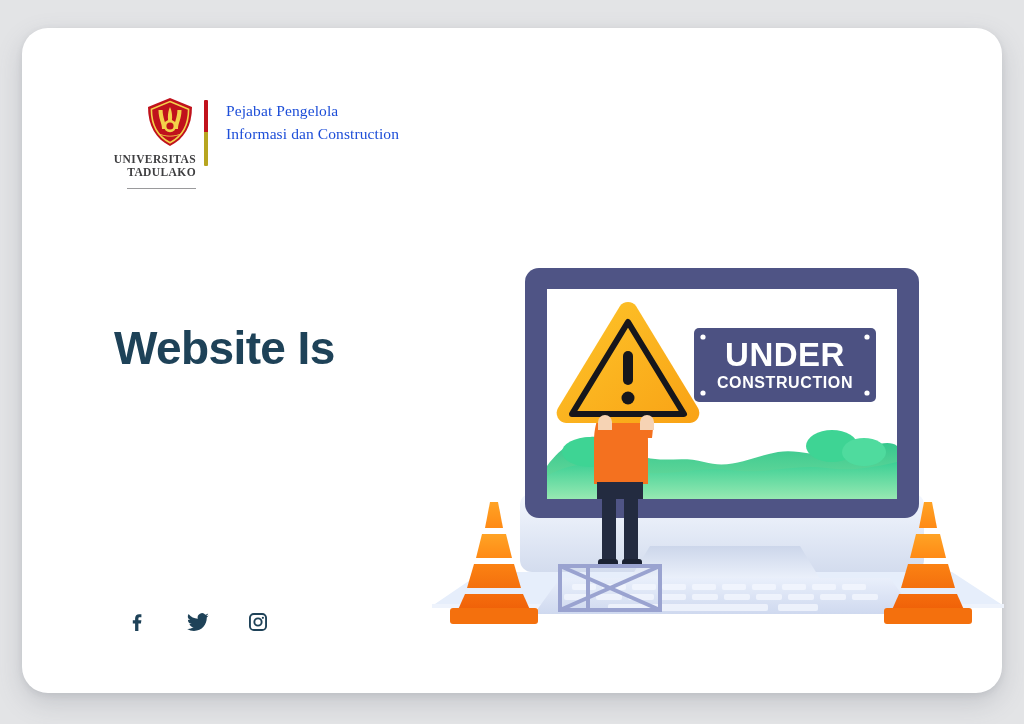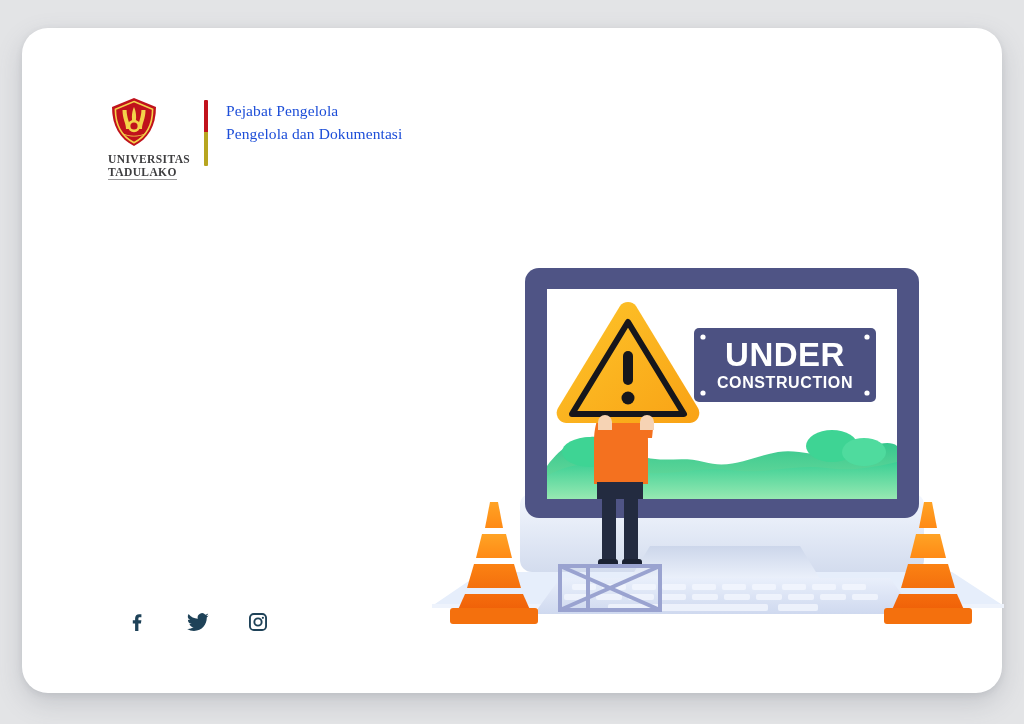--- a/index.html
+++ b/index.html
@@ -13,28 +13,28 @@
 
   
   .card{
     position:absolute;left:22px;top:28px;width:980px;height:665px;
     background:#ffffff;border-radius:26px;
     box-shadow:0 10px 26px rgba(90,95,110,.22), 0 2px 6px rgba(90,95,110,.12);
   }
 
   
   .brand{position:absolute;left:86px;top:68px;display:flex;align-items:flex-start;}
-  .crest{width:88px;display:flex;flex-direction:column;align-items:flex-start;}
+  .crest{width:88px;display:flex;flex-direction:column;align-items:flex-end;}
   .crest-mark{width:52px;height:54px;}
   .crest-line1,.crest-line2{
     font-family:"Liberation Serif", serif;font-weight:700;
     color:#3e3e40;letter-spacing:.4px;line-height:1.1;
   }
   .crest-line1{font-size:11.5px;margin-top:3px;}
-  .crest-line2{font-size:11.5px;border-bottom:1.4px solid #9a9a9c;padding-bottom:1px;}
+  .crest-line2{font-size:11.5px;border-bottom:1.4px solid #9a9a9c;padding-bottom:10px;}
   .divider{
     width:4px;height:66px;margin:4px 18px 0 8px;border-radius:1px;
     background:linear-gradient(180deg,#c1121c 0%,#c1121c 48%,#b7a520 48%,#b7a520 100%);
   }
   .brand-text{
     font-family:"Liberation Serif", serif;font-size:15.5px;color:#1d4ed8;
     line-height:1.48;letter-spacing:.1px;padding-top:4px;
   }
 
   
@@ -76,25 +76,26 @@
           <path d="M13 36 C19 41 33 41 39 36 C35 42 17 42 13 36 Z" fill="#f3d24a"></path>
         </svg>
         <div class="crest-line1">UNIVERSITAS</div>
         <div class="crest-line2">TADULAKO</div>
       </div>
 
       <div class="divider"></div>
 
       <div class="brand-text">
         <div>Pejabat Pengelola</div>
-        <div>Pengelola dan Dokumentasi</div>
+        <div>Informasi dan Construction</div>
       </div>
     </div>
 
     <div class="headline">
+      <span>Website Is</span>
     </div>
 
     <div class="socials">
       <a class="social">
         <svg viewBox="0 0 24 24" width="24" height="24">
           <path d="M15.4 4.2h-2.3c-2.4 0-4 1.6-4 4.1v2H6.8v3.1h2.3V21h3.3v-7.6h2.5l.5-3.1h-3V8.6c0-.9.4-1.4 1.4-1.4h1.6z"></path>
         </svg>
       </a>
       <a class="social">
         <svg viewBox="0 0 24 24" width="26" height="26">

